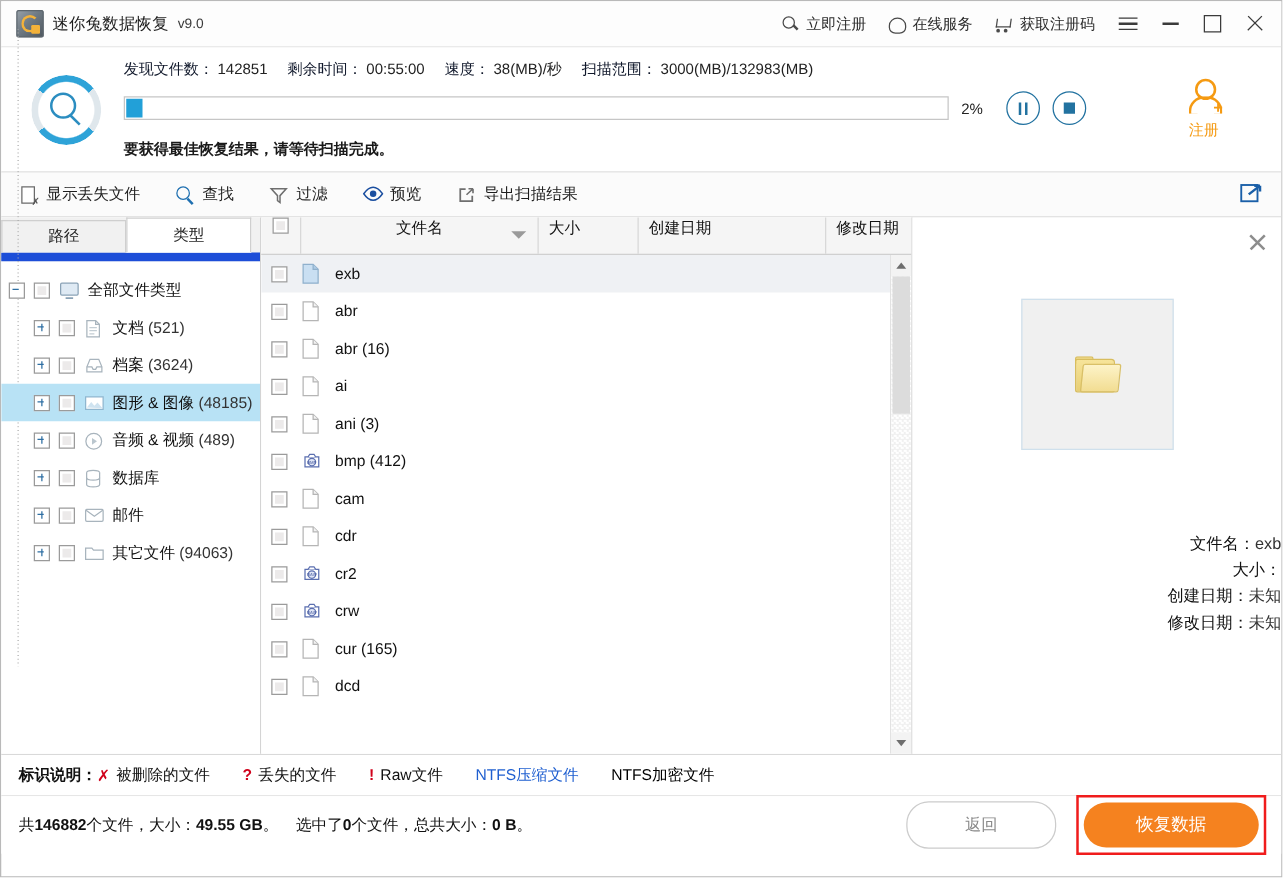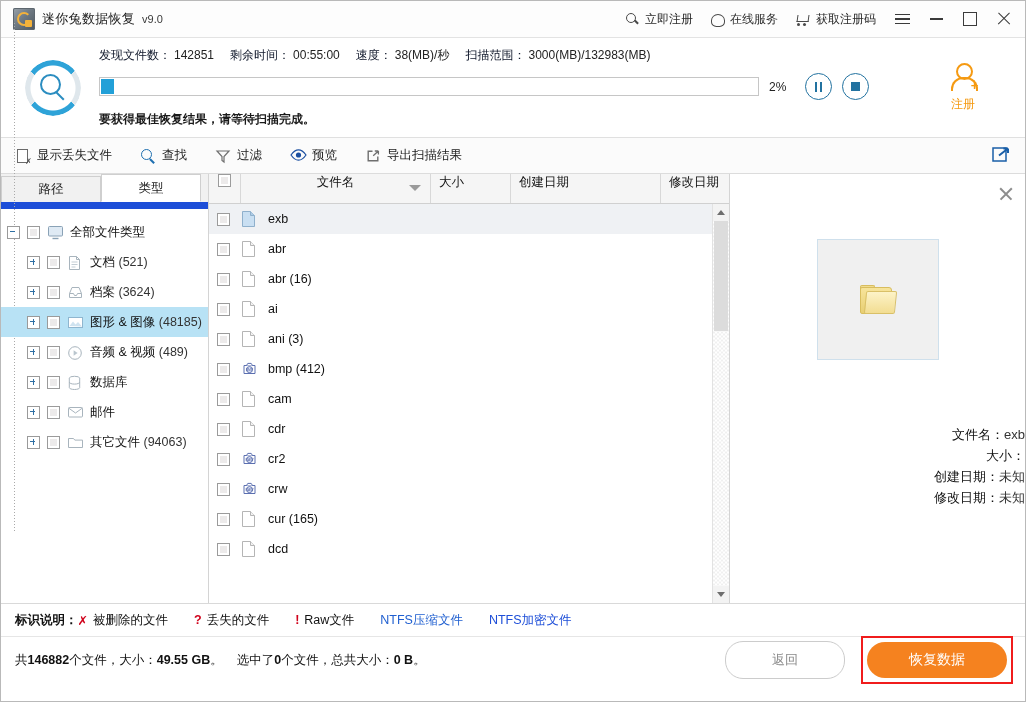--- a/index.html
+++ b/index.html
@@ -587,21 +587,21 @@
       <span>丢失的文件</span>
     </span>
     <span class="lg-item">
       <span class="mk">!</span>
       <span>Raw文件</span>
     </span>
     <span class="lg-item">
       <span style="color:#1f5fd0">NTFS压缩文件</span>
     </span>
     <span class="lg-item">
-      <span style="color:#1d4ed8">NTFS加密文件</span>
+      <span style="color:#000000">NTFS加密文件</span>
     </span>
   </div>
 
   <div class="statusbar">
     <span><span>共</span><b>146882</b><span>个文件，大小：</span><b>49.55 GB</b><span>。</span></span>
     <span style="width:14px"></span>
     <span><span>选中了</span><b>0</b><span>个文件，总共大小：</span><b>0 B</b><span>。</span></span>
 
     <span class="sb-spacer"></span>
 

